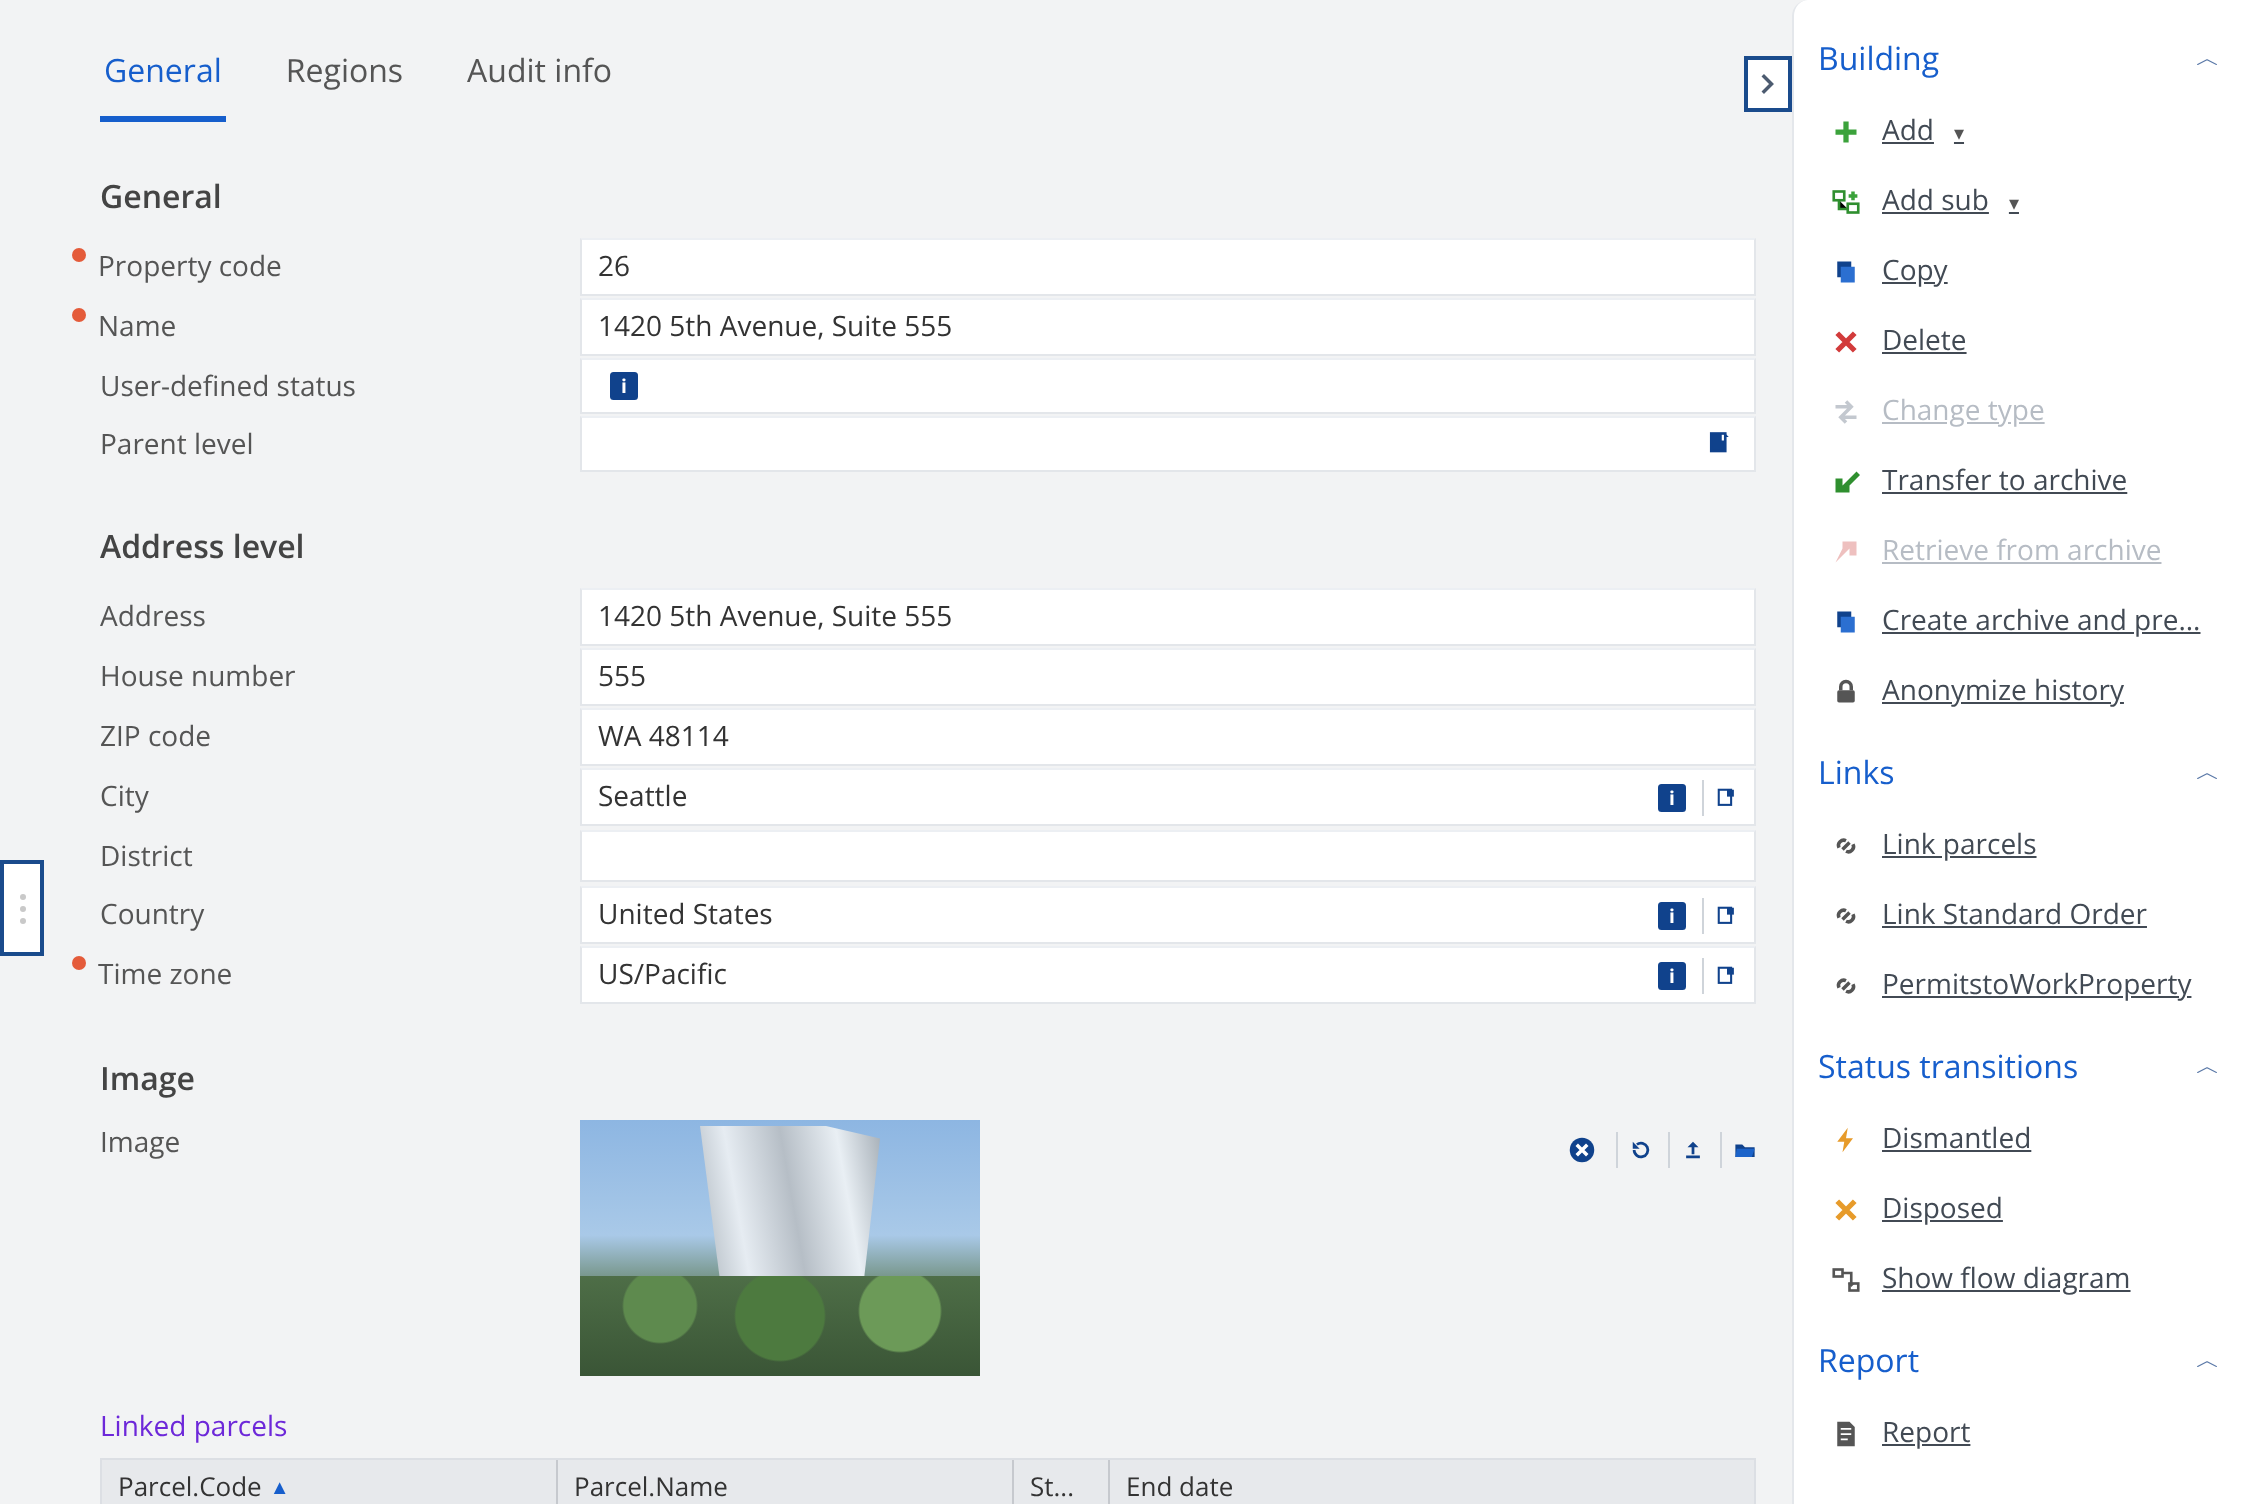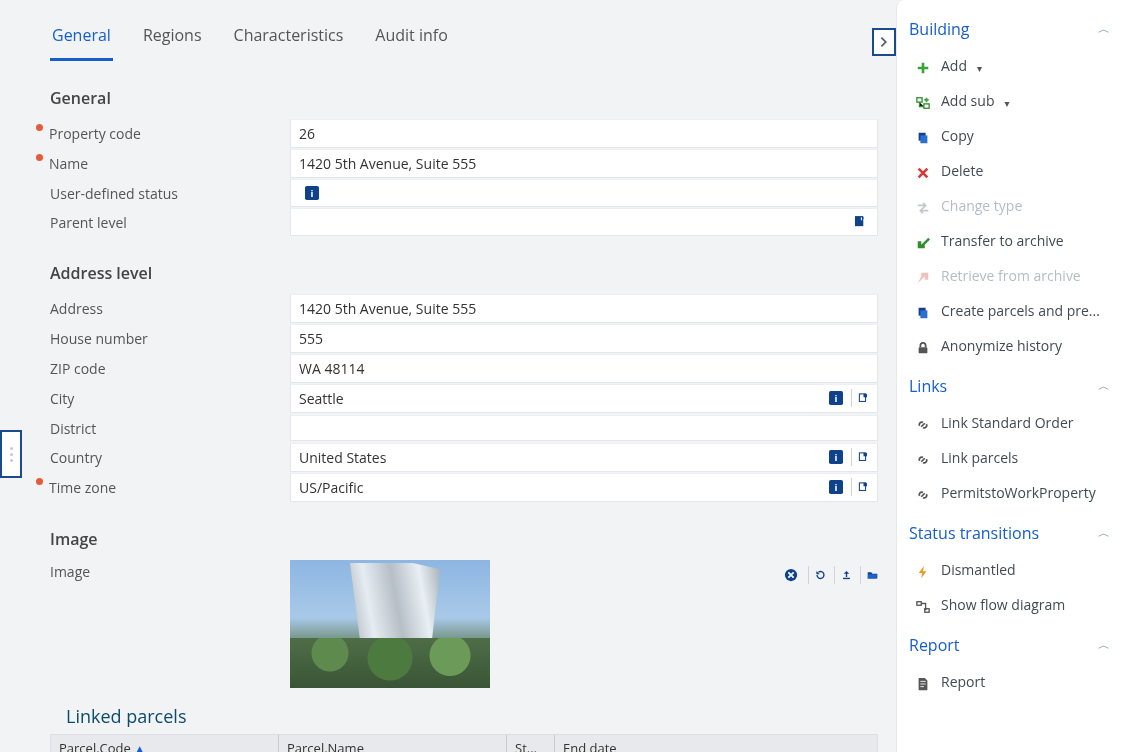--- a/index.html
+++ b/index.html
@@ -84,20 +84,21 @@
   }
   .value-col {
     flex: 1;
     background: #fff;
     border: 1px solid #e3e6ea;
     border-top-color: #eceff3;
     padding: 4px 8px;
     min-height: 26px;
     color: #333;
     display: flex;
+    align-items: center;
     position: relative;
   }
   .value-col .val { flex: 1; }
   .icon-btn {
     width: 18px; height: 18px;
     display: inline-flex; align-items:center; justify-content:center;
     margin-left: 4px;
     color: #10428c;
     cursor: pointer;
   }
@@ -124,23 +125,23 @@
                 radial-gradient(circle at 80% 35%, #6c9a58 0 20px, transparent 21px),
                 linear-gradient(#4e6e47,#3a5536);
   }
   .image-actions {
     position: absolute;
     right: 0; top: 6px;
     display: flex;
     gap: 2px;
   }
   .linked-title {
-    color: #0c4a6e;
-    margin: 16px 0 6px 16px;
-    font-size: 18px;
+    color: #6d28d9;
+    margin: 16px 0 6px 0;
+    font-size: 14px;
   }
   .grid {
     border: 1px solid #dcdfe4;
     background: #fff;
   }
   .grid-header {
     display: flex;
     background: #e7e9ec;
     font-size: 13px;
     color: #333;
@@ -179,25 +180,26 @@
   }
   .sg-title {
     display:flex; align-items:center; justify-content:space-between;
     color: #165ecc;
     font-size: 16px;
     padding: 10px 0 6px 0;
     cursor: pointer;
   }
   .sg-title .chev { color: #5b79a8; font-size:12px; }
   .side-item {
-    display:flex; align-items:flex-end; gap:10px;
+    display:flex; align-items:center; gap:10px;
     padding: 6px 2px 6px 6px;
     color: #424a54;
     cursor:pointer;
     font-size: 14px;
+    text-decoration: underline;
   }
   .side-item.disabled { color: #b6bcc4; cursor: default; }
   .side-item .i { width:16px; display:inline-flex; justify-content:center; color:#10428c; }
   .side-item .i.green { color:#3ba23b; }
   .side-item .i.green2 { color:#2f8f2f; }
   .side-item .i.red { color:#d23b3b; }
   .side-item .i.grey { color:#c3c8cf; }
   .side-item .i.pink { color:#eec0bf; }
   .side-item .i.orange { color:#e79b2a; }
   .side-item .i.dark { color:#555; }
@@ -214,21 +216,20 @@
         <span class="dot"></span>
         <span class="dot"></span>
       </div>
   </div>
 
   <div class="main">
 
     <div class="tabs">
       <div class="tab active">General</div>
       <div class="tab">Regions</div>
-      <div class="tab">Characteristics</div>
       <div class="tab">Audit info</div>
     </div>
 
     <div class="section-title">General</div>
 
     <div class="row">
       <div class="label-col">
           <span class="req-dot"></span>
           <span>Property code</span>
         </div>
@@ -497,21 +498,21 @@
         </span>
         <span>Retrieve from archive</span>
       </div>
     <div class="side-item">
         <span class="i">
           <svg viewBox="0 0 16 16">
             <rect x="3" y="2" width="8" height="9" fill="#10428c"></rect>
             <rect x="5" y="5" width="8" height="9" fill="#2b6fd1"></rect>
           </svg>
         </span>
-        <span>Create parcels and pre...</span>
+        <span>Create archive and pre...</span>
       </div>
     <div class="side-item">
         <span class="i dark">
           <svg viewBox="0 0 16 16">
             <rect x="3" y="7" width="10" height="7" rx="1" fill="#555"></rect>
             <path fill="none" stroke="#555" stroke-width="2" d="M5 7V5a3 3 0 0 1 6 0v2"></path>
           </svg>
         </span>
         <span>Anonymize history</span>
       </div>
@@ -519,29 +520,29 @@
     <div class="sg-title">
       <span>Links</span>
         <span class="chev">︿</span>
     </div>
     <div class="side-item">
         <span class="i dark">
           <svg viewBox="0 0 16 16">
             <path fill="none" stroke="#555" stroke-width="2" d="M6 10l4-4M4 9a3 3 0 0 1 4-4M12 7a3 3 0 0 1-4 4"></path>
           </svg>
         </span>
+        <span>Link parcels</span>
+      </div>
+    <div class="side-item">
+        <span class="i dark">
+          <svg viewBox="0 0 16 16">
+            <path fill="none" stroke="#555" stroke-width="2" d="M6 10l4-4M4 9a3 3 0 0 1 4-4M12 7a3 3 0 0 1-4 4"></path>
+          </svg>
+        </span>
         <span>Link Standard Order</span>
-      </div>
-    <div class="side-item">
-        <span class="i dark">
-          <svg viewBox="0 0 16 16">
-            <path fill="none" stroke="#555" stroke-width="2" d="M6 10l4-4M4 9a3 3 0 0 1 4-4M12 7a3 3 0 0 1-4 4"></path>
-          </svg>
-        </span>
-        <span>Link parcels</span>
       </div>
     <div class="side-item">
         <span class="i dark">
           <svg viewBox="0 0 16 16">
             <path fill="none" stroke="#555" stroke-width="2" d="M6 10l4-4M4 9a3 3 0 0 1 4-4M12 7a3 3 0 0 1-4 4"></path>
           </svg>
         </span>
         <span>PermitstoWorkProperty</span>
       </div>
 
@@ -549,20 +550,28 @@
       <span>Status transitions</span>
         <span class="chev">︿</span>
     </div>
     <div class="side-item">
         <span class="i orange">
           <svg viewBox="0 0 16 16">
             <path fill="#e79b2a" d="M9 1L3 9h4l-1 6 6-8H8z"></path>
           </svg>
         </span>
         <span>Dismantled</span>
+      </div>
+    <div class="side-item">
+        <span class="i orange">
+          <svg viewBox="0 0 16 16">
+            <path stroke="#e79b2a" stroke-width="3" d="M3 3l10 10M13 3L3 13"></path>
+          </svg>
+        </span>
+        <span>Disposed</span>
       </div>
     <div class="side-item">
         <span class="i dark">
           <svg viewBox="0 0 16 16">
             <rect x="1" y="2" width="5" height="4" fill="none" stroke="#555" stroke-width="1.5"></rect>
             <rect x="10" y="10" width="5" height="4" fill="none" stroke="#555" stroke-width="1.5"></rect>
             <path stroke="#555" stroke-width="1.5" fill="none" d="M6 4h5v6"></path>
             <path fill="#555" d="M10 9l2 2-2 2z" transform="rotate(90 11 11)"></path>
           </svg>
         </span>

